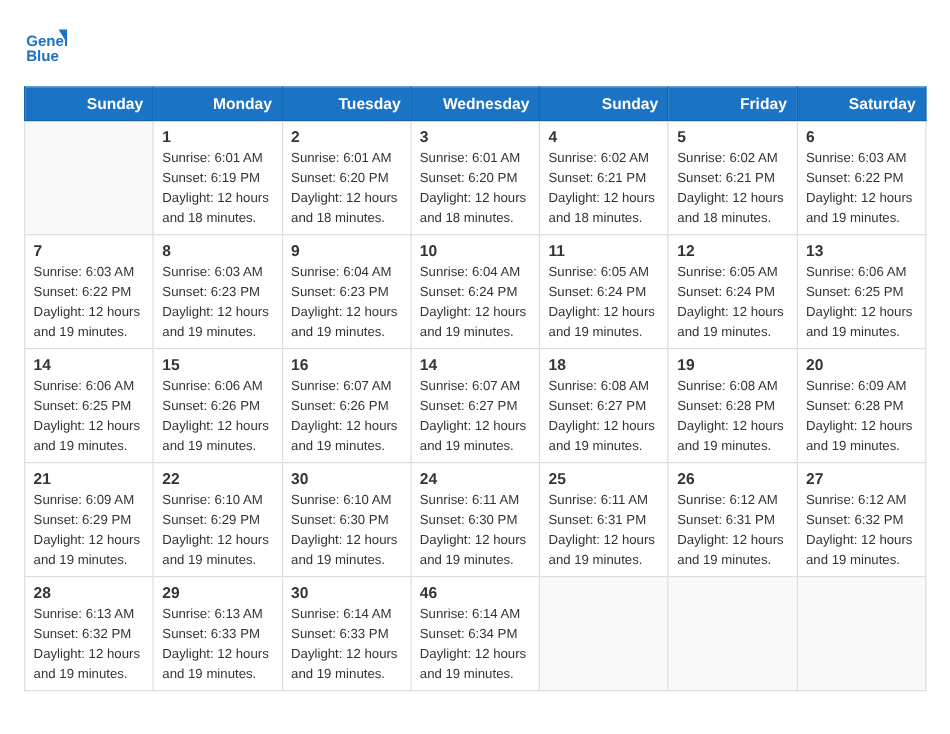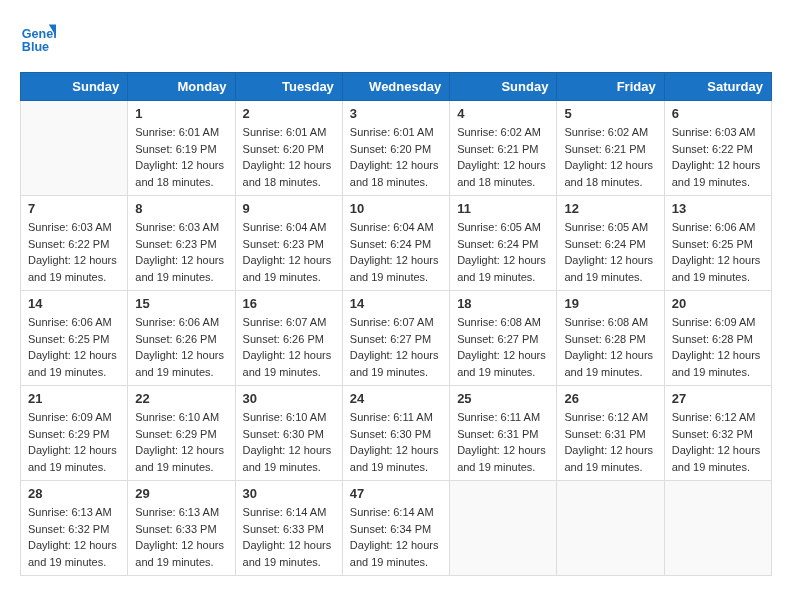--- a/index.html
+++ b/index.html
@@ -238,21 +238,21 @@
         </td>
         <td>
           <span class="day-number">29</span>
           <div class="day-info">Sunrise: 6:13 AM<br>Sunset: 6:33 PM<br>Daylight: 12 hours and 19 minutes.</div>
         </td>
         <td>
           <span class="day-number">30</span>
           <div class="day-info">Sunrise: 6:14 AM<br>Sunset: 6:33 PM<br>Daylight: 12 hours and 19 minutes.</div>
         </td>
         <td>
-          <span class="day-number">47</span>
+          <span class="day-number">46</span>
           <div class="day-info">Sunrise: 6:14 AM<br>Sunset: 6:34 PM<br>Daylight: 12 hours and 19 minutes.</div>
         </td>
         <td class="empty"></td>
         <td class="empty"></td>
         <td class="empty"></td>
       </tr>
     </tbody>
 </table>
 
 </body></html>

